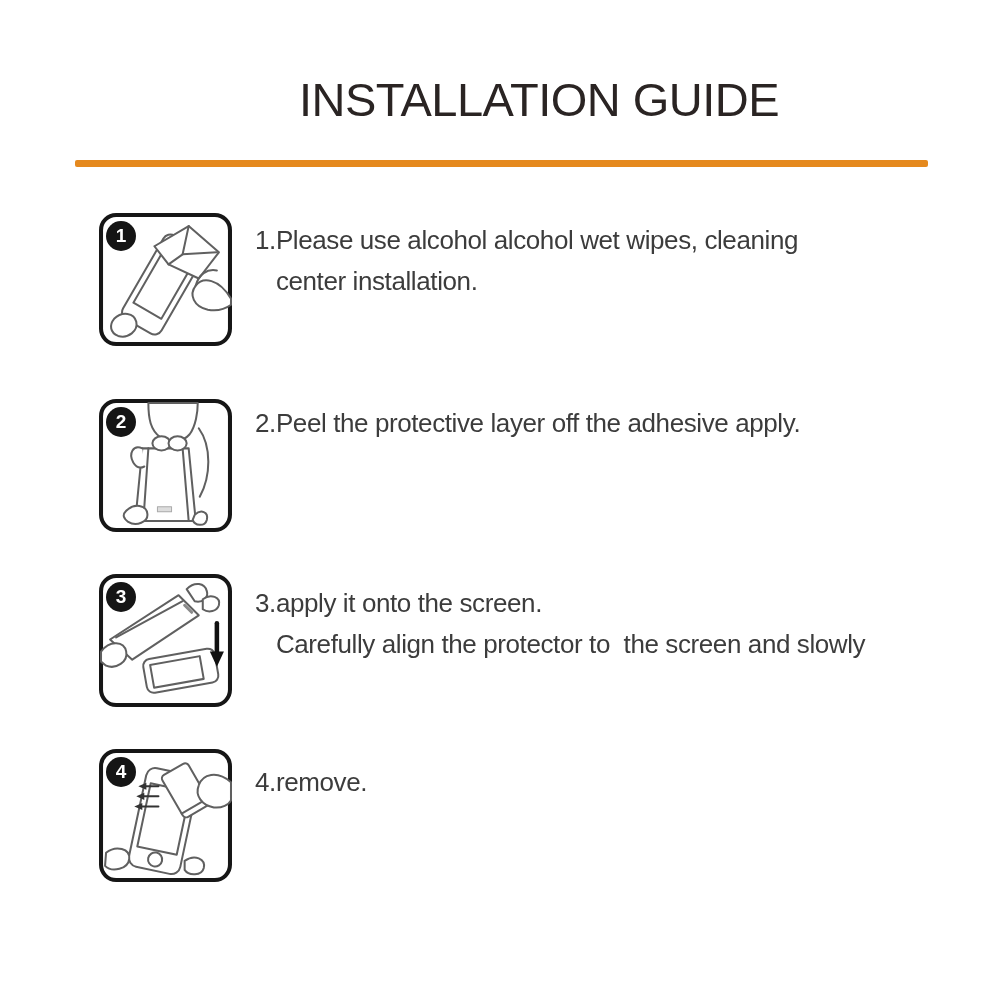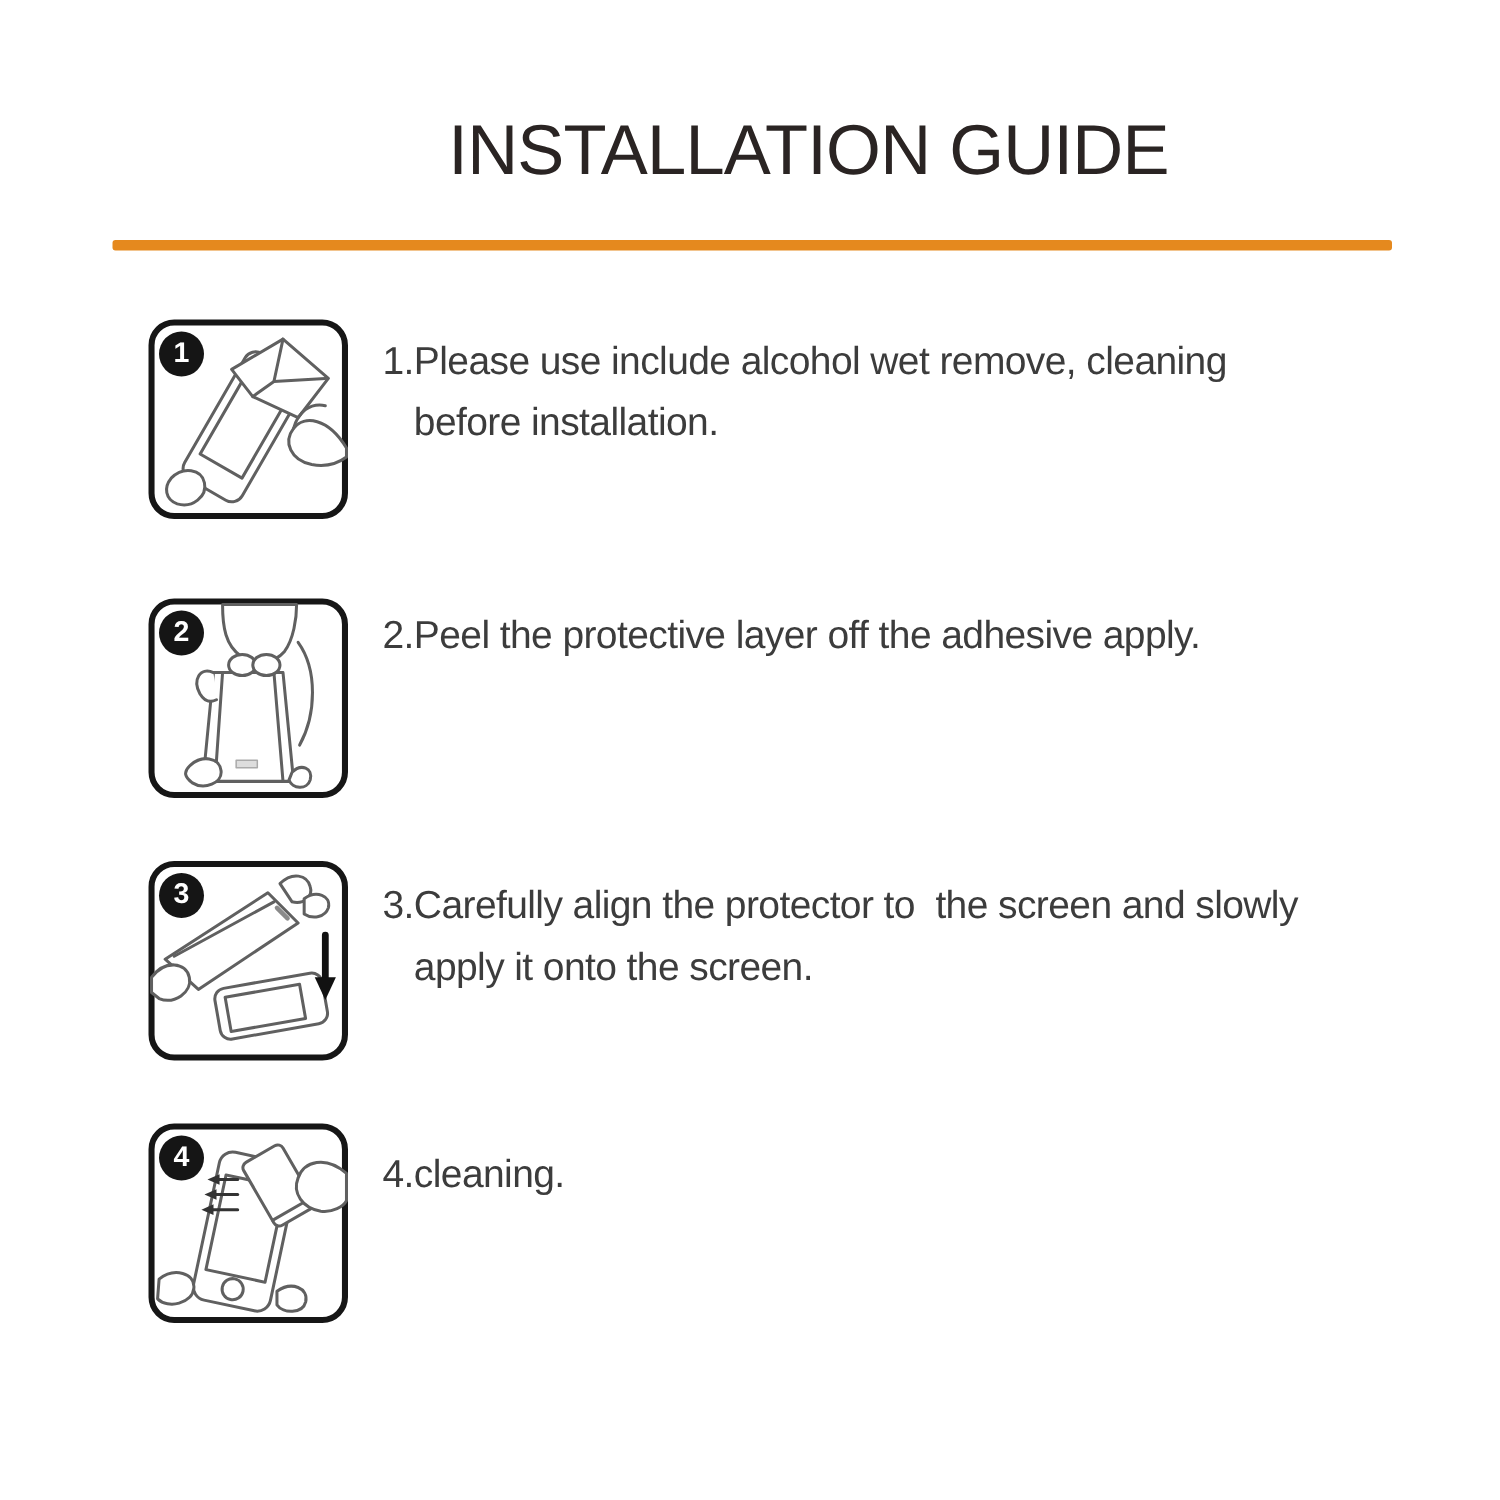--- a/index.html
+++ b/index.html
@@ -69,22 +69,22 @@
         <path d="M90,14 L84,42 L70,52" fill="none"></path>
         <path d="M84,42 L118,40" fill="none"></path>
         <path d="M132,86 C120,66 104,64 97,73 C90,82 95,94 109,97 C120,99 128,95 132,92 Z" fill="#ffffff"></path>
         <path d="M97,73 C100,62 108,56 118,58" fill="none"></path>
       </svg>
       <div class="badge">1</div>
     </div>
     <div class="step-text">
       <span class="marker">1.</span>
       <div class="lines">
-        <div>Please use include alcohol wet remove, cleaning</div>
-        <div>before installation.</div>
+        <div>Please use alcohol alcohol wet wipes, cleaning</div>
+        <div>center installation.</div>
       </div>
     </div>
   </section>
 
   <section class="step step--2">
     <div class="icon-box">
       <svg viewBox="0 0 134 134" fill="none" stroke="#606060" stroke-width="2" stroke-linecap="round" stroke-linejoin="round">
         <rect x="3" y="3" width="128" height="128" rx="15" fill="#ffffff" stroke="#161616" stroke-width="4"></rect>
         <path d="M50,5 C50,20 52,32 62,39 C72,46 84,44 91,36 C97,28 99,14 99,5 Z" fill="#ffffff"></path>
         <path d="M100,30 C113,48 112,78 101,98" fill="none"></path>
@@ -123,22 +123,22 @@
         <path d="M88,16 C96,8 106,10 108,18 C110,24 104,30 96,28 Z" fill="#ffffff"></path>
         <path d="M104,26 C112,20 122,24 120,32 C118,38 110,40 104,36 Z" fill="#ffffff"></path>
         <line x1="118" y1="50" x2="118" y2="80" stroke="#111111" stroke-width="4.5"></line>
         <polygon points="111,78 125,78 118,93" fill="#111111" stroke="none"></polygon>
       </svg>
       <div class="badge">3</div>
     </div>
     <div class="step-text">
       <span class="marker">3.</span>
       <div class="lines">
+        <div>apply it onto the screen.</div>
         <div>Carefully align the protector to  the screen and slowly</div>
-        <div>apply it onto the screen.</div>
       </div>
     </div>
   </section>
 
   <section class="step step--4">
     <div class="icon-box">
       <svg viewBox="0 0 134 134" fill="none" stroke="#606060" stroke-width="2" stroke-linecap="round" stroke-linejoin="round">
         <rect x="3" y="3" width="128" height="128" rx="15" fill="#ffffff" stroke="#161616" stroke-width="4"></rect>
         <g transform="rotate(12 62 76)">
           <rect x="38" y="22" width="52" height="100" rx="9" fill="#ffffff"></rect>
@@ -161,18 +161,18 @@
           <polygon points="44,54.5 44,61.5 36,58"></polygon>
         </g>
         <path d="M8,104 C18,96 32,100 31,110 C30,120 14,124 7,117 Z" fill="#ffffff"></path>
         <path d="M86,112 C96,105 107,110 105,119 C103,127 90,127 86,121 Z" fill="#ffffff"></path>
       </svg>
       <div class="badge">4</div>
     </div>
     <div class="step-text">
       <span class="marker">4.</span>
       <div class="lines">
-        <div>cleaning.</div>
+        <div>remove.</div>
       </div>
     </div>
   </section>
 
 </div>
 
 </body></html>

